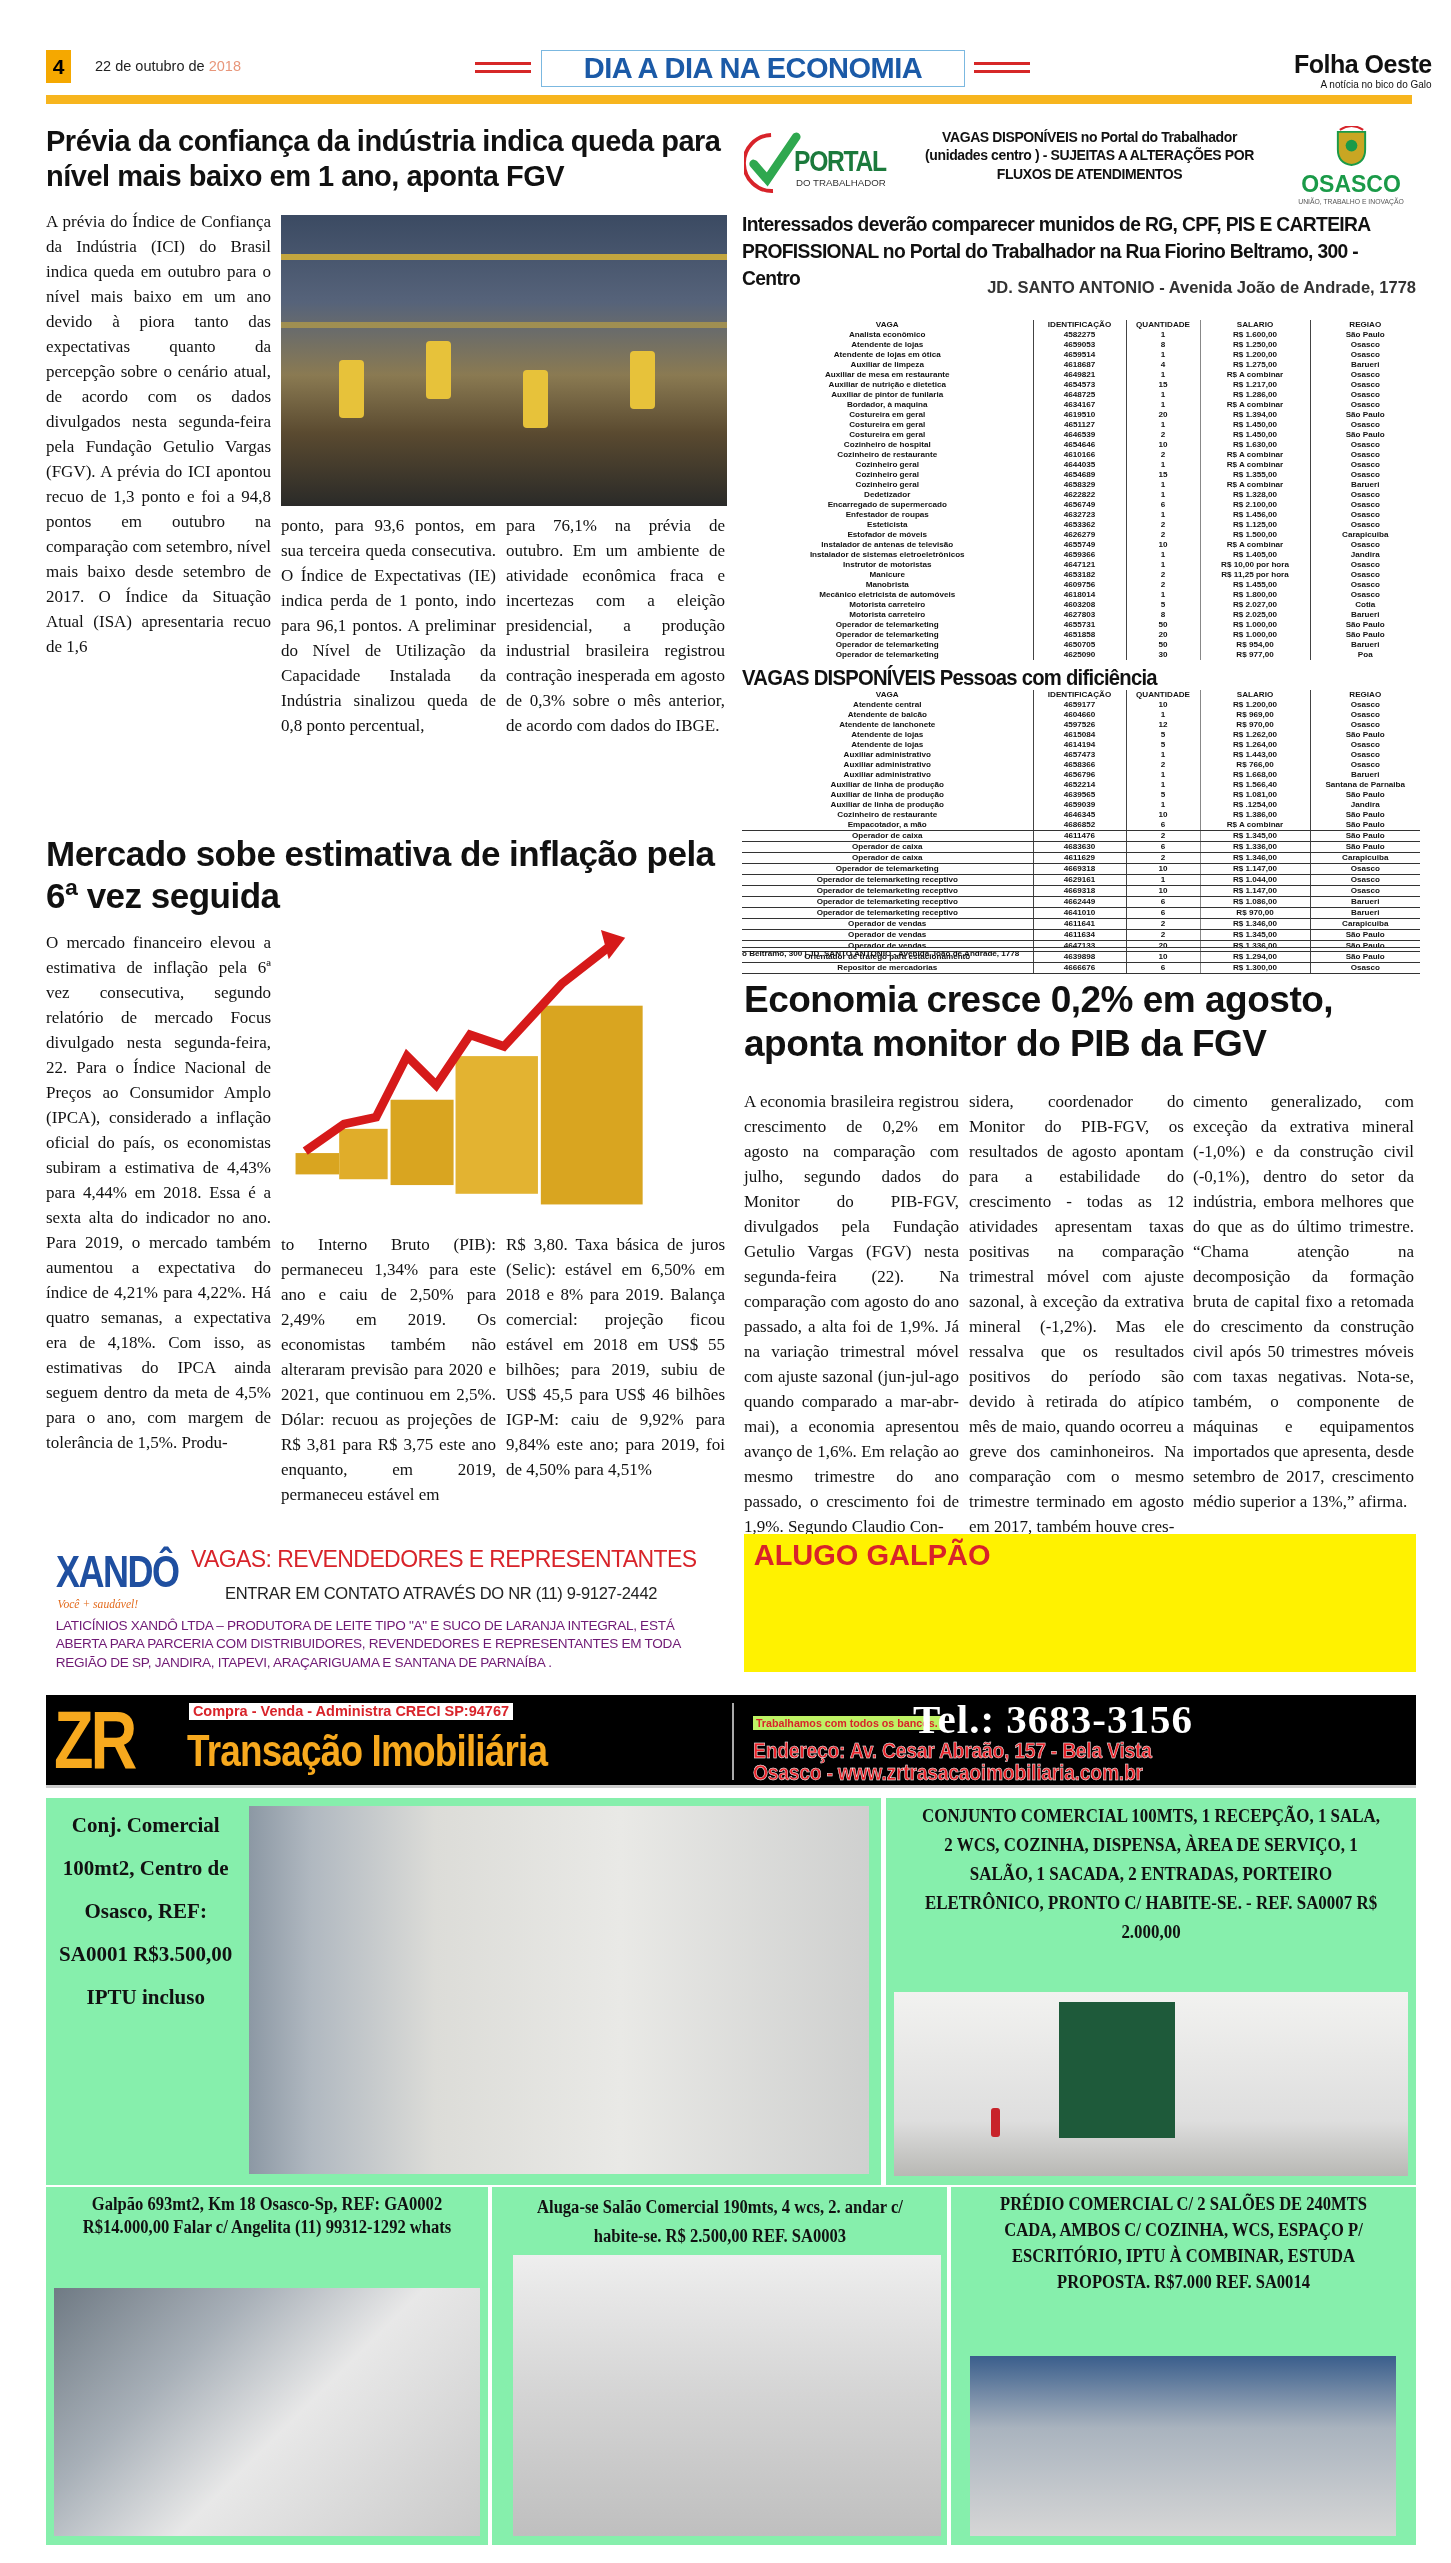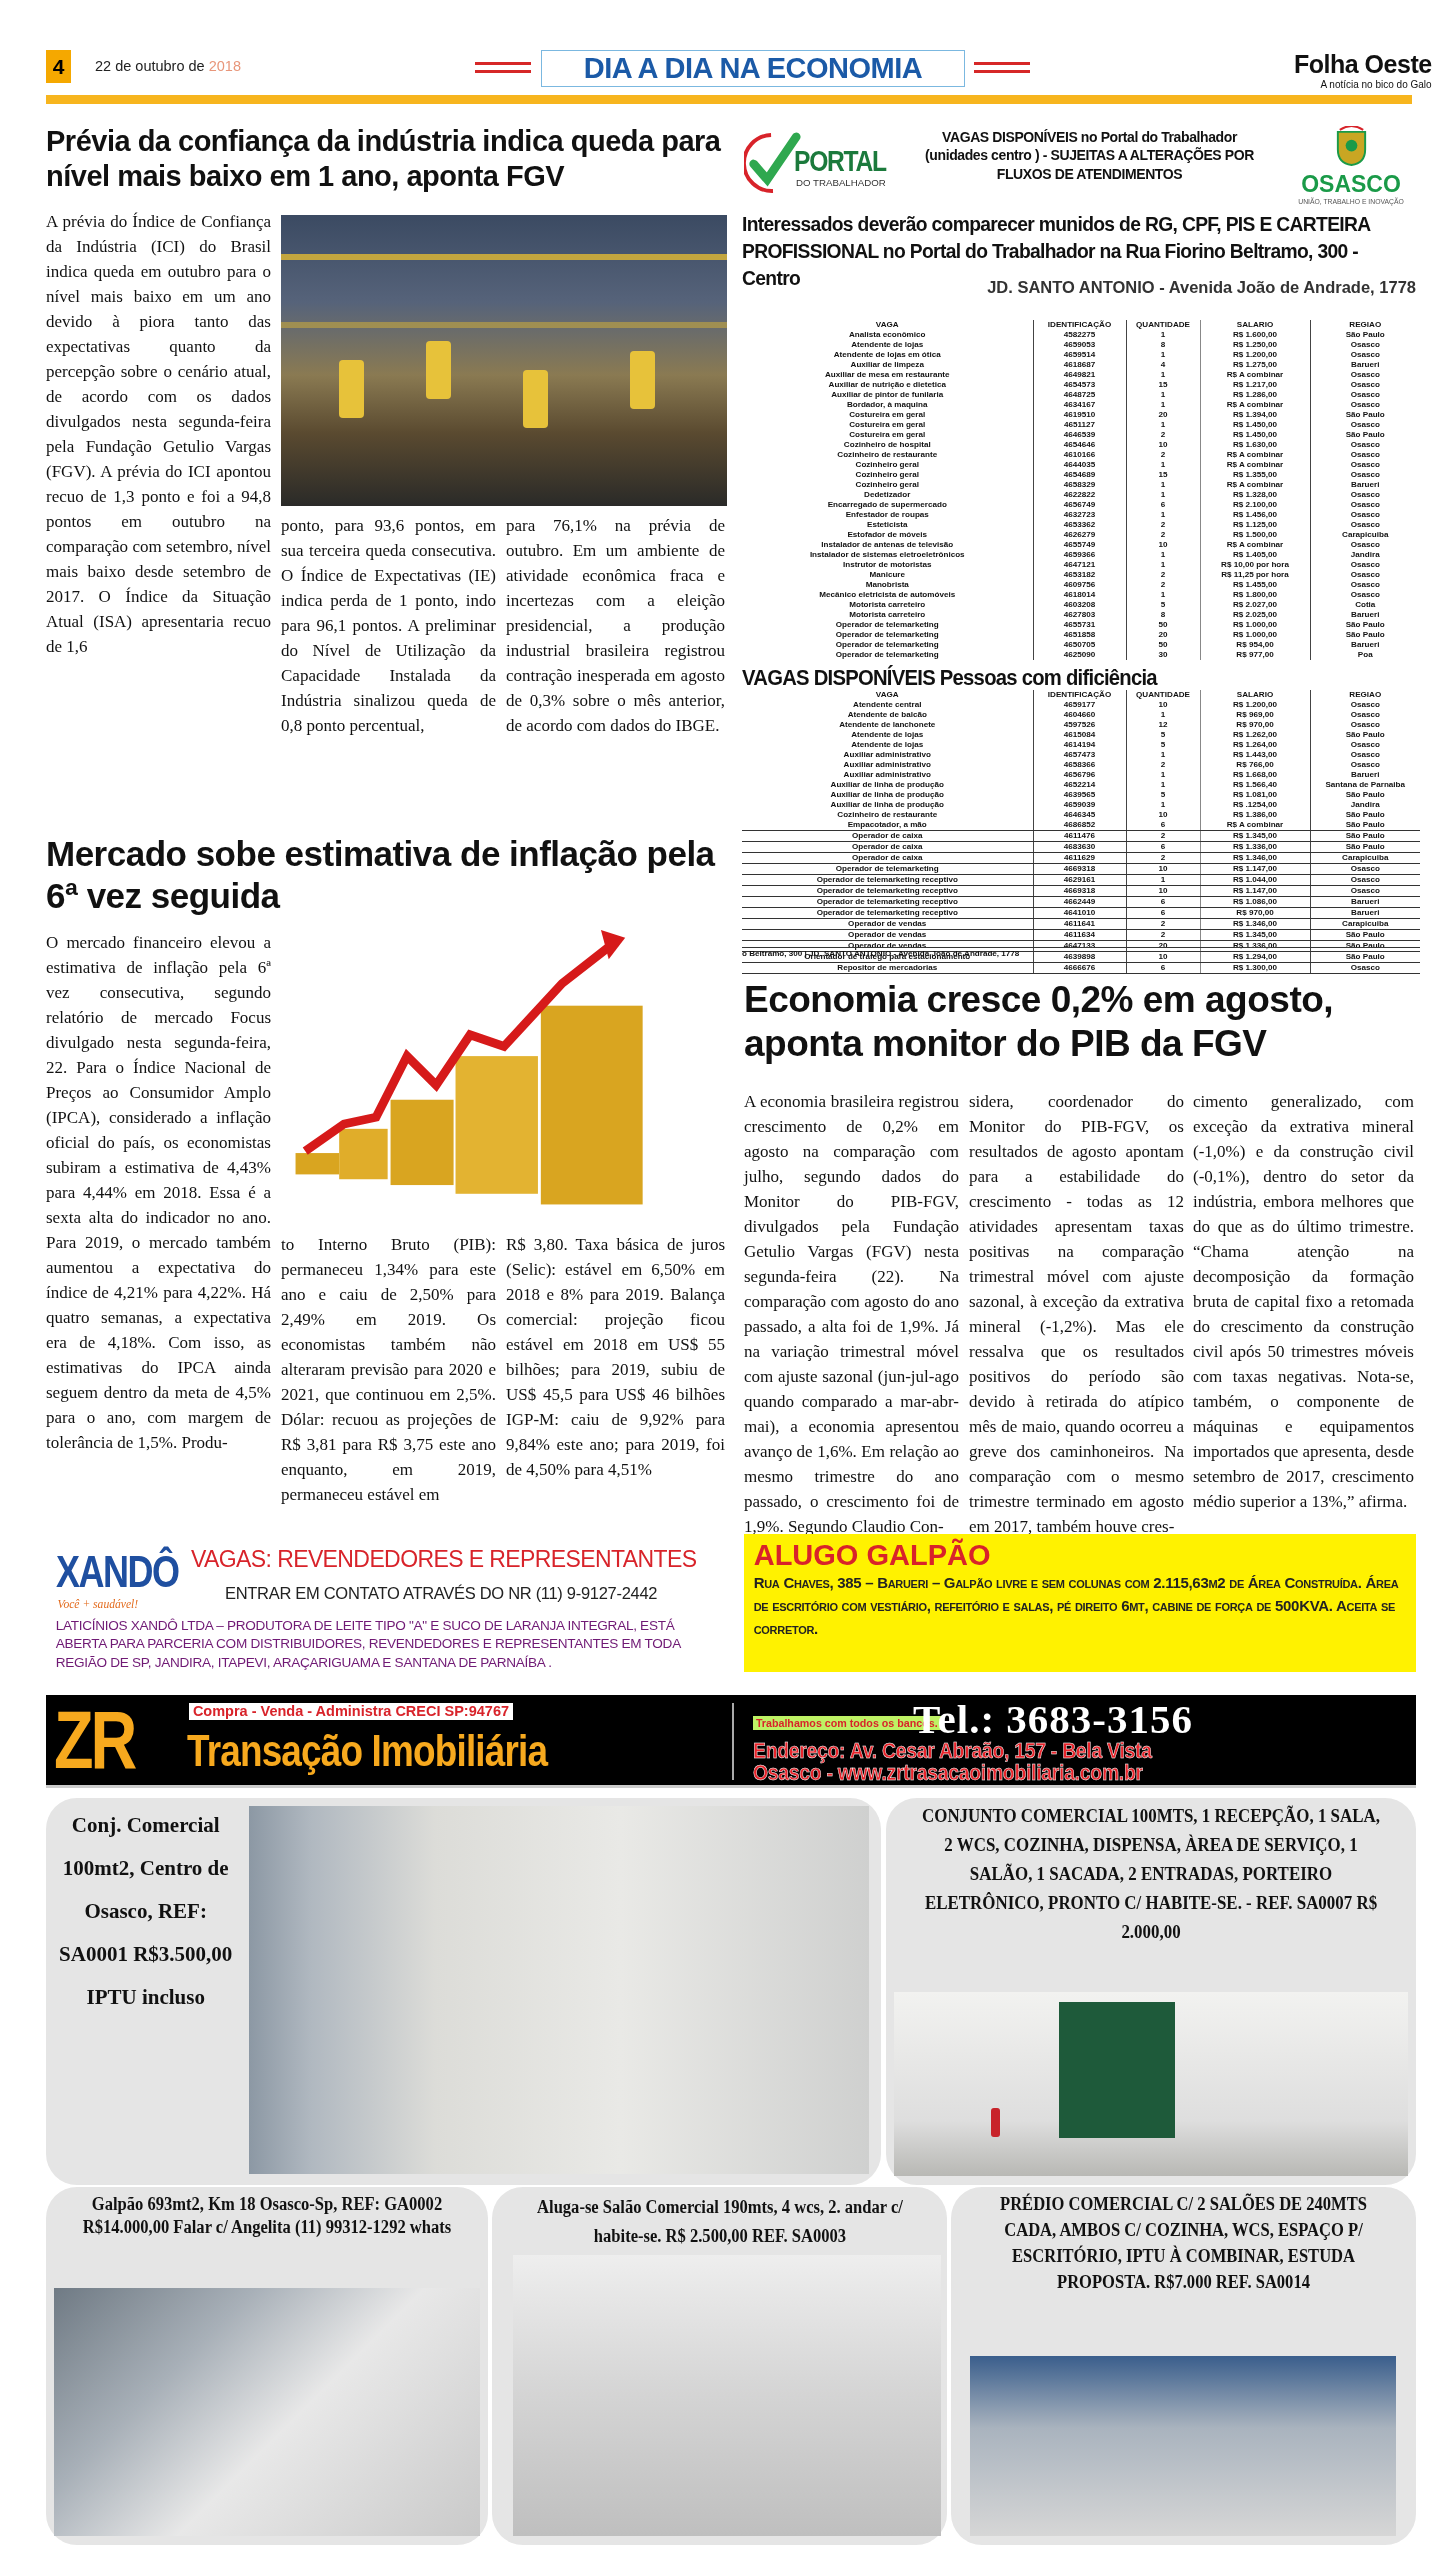--- a/index.html
+++ b/index.html
@@ -74,21 +74,21 @@
   .zr { left: 46px; top: 1695px; width: 1370px; height: 93px; background: #000; border-bottom: 3.9px solid #ccc; }
   .zr-big { left: 7.7px; top: 1.9px; font: bold 81px "Liberation Sans", sans-serif; color: #f7a91e; line-height: 87px; letter-spacing: -3.9px; transform: scaleX(0.8); transform-origin: left; }
   .zr-tag { left: 143px; top: 7.7px; background: #ffffff; color: #d8232a; font: bold 14.5px "Liberation Sans", sans-serif; padding: 0 3.9px; line-height: 17.4px; }
   .zr-name { left: 141px; top: 29px; font: bold 45px "Liberation Sans", sans-serif; color: #f7a91e; letter-spacing: -1px; transform: scaleX(0.82); transform-origin: left; line-height: 54px; }
   .zr-sep { left: 686px; top: 7.7px; width: 1.9px; height: 77px; background: #aaa; }
   .zr-banks { left: 707px; top: 21px; background: #bef264; color: #d8232a; font: bold 10.7px "Liberation Sans", sans-serif; padding: 1px 2.9px; }
   .zr-tel { left: 867px; top: 0px; font: bold 41px "Liberation Serif", serif; color: #fff; letter-spacing: 1px; }
   .zr-addr { left: 707px; top: 45px; font: bold 22px "Liberation Sans", sans-serif; color: #e8232a; line-height: 22px; letter-spacing: -0.3px; transform: scaleX(0.88); transform-origin: left; -webkit-text-stroke: 0.5px #fff; }
 
   
-  .listing { position: absolute; background: #e5e5e5; border-radius: 31px; }
+  .listing { position: absolute; background: #86efac; }
   .listing .txt { font-family: "Liberation Serif", serif; font-weight: bold; text-align: center; color: #111; }
   .lst1 { left: 46px; top: 1798px; width: 835px; height: 387px; }
   .lst1 .txt { position: absolute; left: 7.7px; top: 5.8px; width: 184px; font-size: 21px; line-height: 43px; }
   .lst1 .img { position: absolute; left: 203px; top: 7.7px; width: 620px; height: 368px; background: linear-gradient(90deg,#8c98a4 0%,#b0b8c0 10%,#dcdcd8 30%,#e9e9e6 60%,#cfd0cf 100%); }
   .lst2 { left: 886px; top: 1798px; width: 530px; height: 387px; }
   .lst2 .txt { position: absolute; left: 9.7px; top: 3.9px; width: 510px; font-size: 18.4px; line-height: 29px; transform: scaleX(0.92); }
   .lst2 .img { position: absolute; left: 7.7px; top: 194px; width: 514px; height: 184px; background: linear-gradient(180deg,#f2f2f0 0%,#dedede 70%,#b8b8b4 100%); }
   .lst3 { left: 46px; top: 2187px; width: 442px; height: 358px; }
   .lst3 .txt { position: absolute; left: 5.8px; top: 5.8px; width: 430px; font-size: 18.4px; line-height: 23px; transform: scaleX(0.9); }
   .lst3 .img { position: absolute; left: 7.7px; top: 101px; width: 426px; height: 248px; background: linear-gradient(135deg,#6f7a84 0%,#a8b0b8 30%,#e8e8e8 55%,#c9c9c9 100%); }
@@ -616,21 +616,20 @@
 <div class="abs xando">
   <div class="abs xando-logo">XANDÔ</div>
   <div class="abs xando-tag">Você + saudável!</div>
   <div class="abs xando-head">VAGAS: REVENDEDORES E REPRESENTANTES</div>
   <div class="abs xando-contact">ENTRAR EM CONTATO ATRAVÉS DO NR (11) 9-9127-2442</div>
   <div class="abs xando-body">LATICÍNIOS XANDÔ LTDA – PRODUTORA DE LEITE TIPO "A" E SUCO DE LARANJA INTEGRAL, ESTÁ ABERTA PARA PARCERIA COM DISTRIBUIDORES, REVENDEDORES E REPRESENTANTES EM TODA REGIÃO DE SP, JANDIRA, ITAPEVI, ARAÇARIGUAMA E SANTANA DE PARNAÍBA .</div>
 </div>
 
 <div class="abs galpao">
   <div class="t">ALUGO GALPÃO</div>
-  <div class="d" style="font-variant:small-caps;">Rua Chaves, 385 – Barueri – Galpão livre e sem colunas com 2.115,63m2 de Área Construída. Área de escritório com vestiário, refeitório e salas, pé direito 6mt, cabine de força de 500KVA. Aceita se corretor.</div>
 </div>
 
 <div class="abs zr">
   <div class="abs zr-big">ZR</div>
   <div class="abs zr-tag">Compra - Venda - Administra CRECI SP:94767</div>
   <div class="abs zr-name">Transação Imobiliária</div>
   <div class="abs zr-sep"></div>
   <div class="abs zr-banks">Trabalhamos com todos os bancos.</div>
   <div class="abs zr-tel">Tel.: 3683-3156</div>
   <div class="abs zr-addr">

